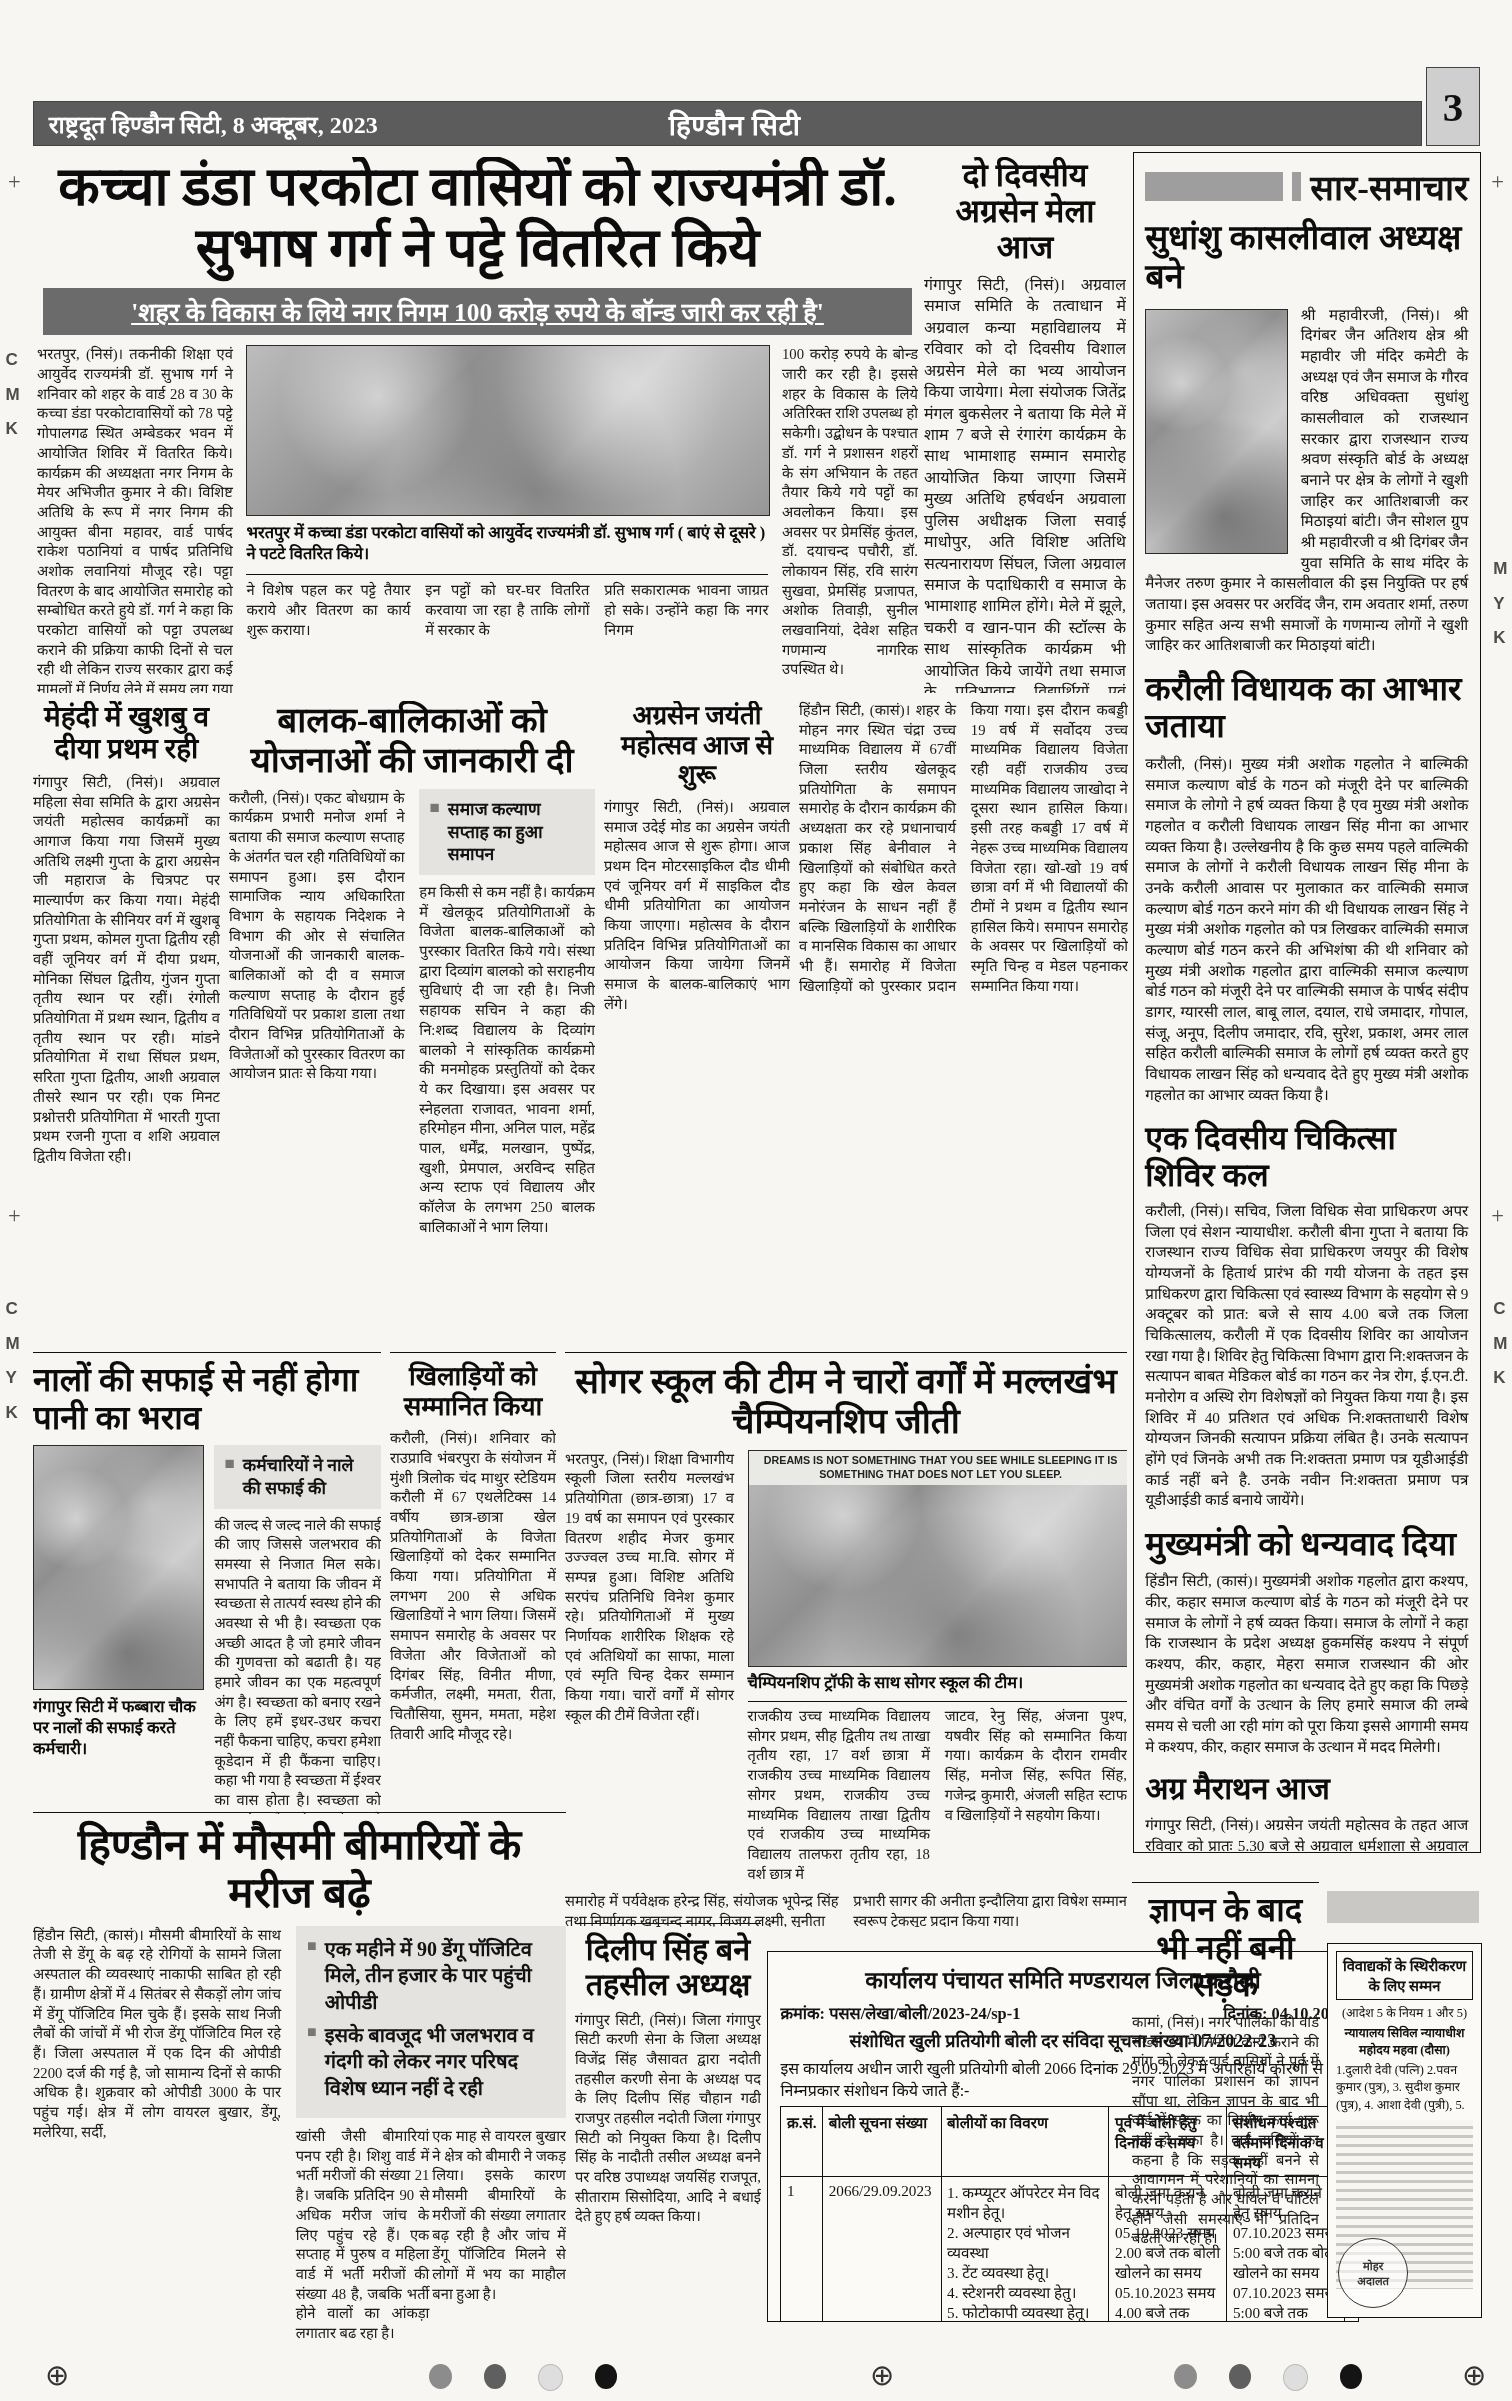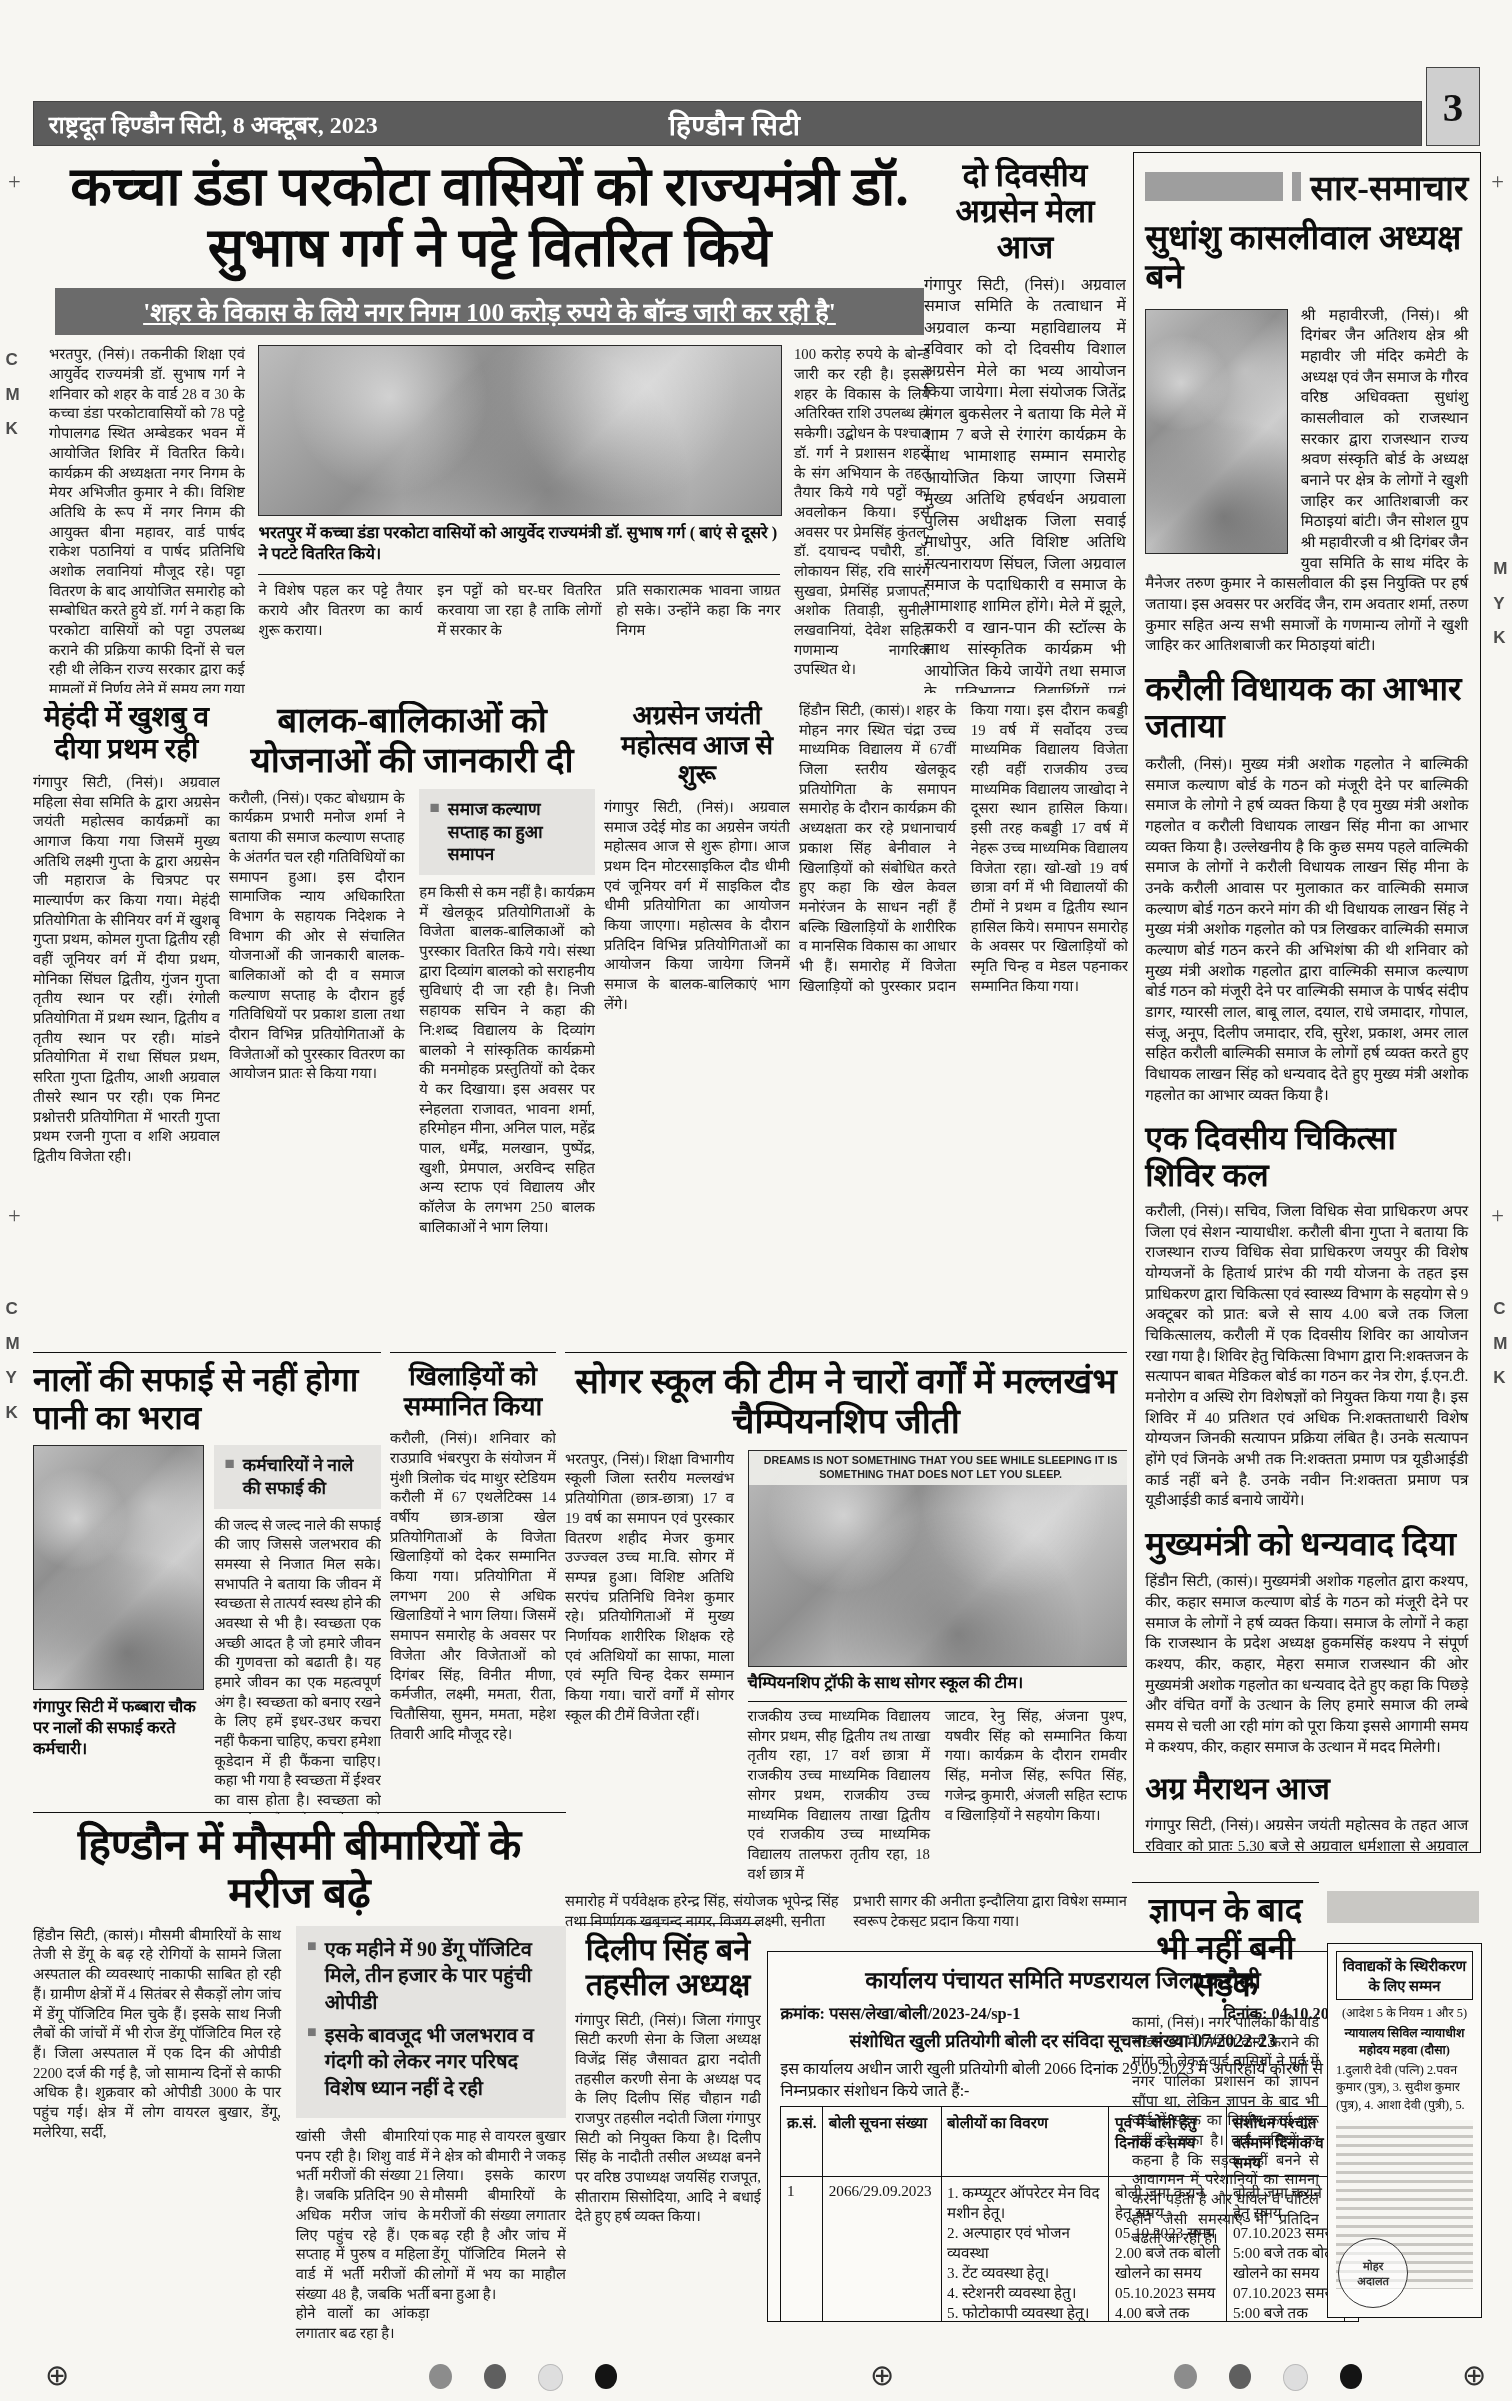--- a/index.html
+++ b/index.html
@@ -102,21 +102,21 @@
     <div class="mast-bar">
       <span class="mast-left">राष्ट्रदूत हिण्डौन सिटी, 8 अक्टूबर, 2023</span>
       <span class="mast-center">हिण्डौन सिटी</span>
       <span class="mast-spacer"></span>
     </div>
     <div class="mast-page">3</div>
   </div>
 
   <div class="content">
 
-    <div class="blk" style="left:16px;top:4.5px;width:881px;height:536px;">
+    <div class="blk" style="left:4px;top:4.5px;width:881px;height:536px;">
       <h1 class="hl" style="font-size:54px;">कच्चा डंडा परकोटा वासियों को राज्यमंत्री डॉ. सुभाष गर्ग ने पट्टे वितरित किये</h1>
       <div class="lead-sub">'शहर के विकास के लिये नगर निगम 100 करोड़ रुपये के बॉन्ड जारी कर रही है'</div>
       <div class="lead-row">
         <div class="lead-col1 body-txt">भरतपुर, (निसं)। तकनीकी शिक्षा एवं आयुर्वेद राज्यमंत्री डॉ. सुभाष गर्ग ने शनिवार को शहर के वार्ड 28 व 30 के कच्चा डंडा परकोटावासियों को 78 पट्टे गोपालगढ स्थित अम्बेडकर भवन में आयोजित शिविर में वितरित किये। कार्यक्रम की अध्यक्षता नगर निगम के मेयर अभिजीत कुमार ने की। विशिष्ट अतिथि के रूप में नगर निगम की आयुक्त बीना महावर, वार्ड पार्षद राकेश पठानियां व पार्षद प्रतिनिधि अशोक लवानियां मौजूद रहे। पट्टा वितरण के बाद आयोजित समारोह को सम्बोधित करते हुये डॉ. गर्ग ने कहा कि परकोटा वासियों को पट्टा उपलब्ध कराने की प्रक्रिया काफी दिनों से चल रही थी लेकिन राज्य सरकार द्वारा कई मामलों में निर्णय लेने में समय लग गया फिर भी मुख्यमंत्री अशोक गहलोत एवं स्वायत्त शासन मंत्री शान्ति धारीवाल</div>
         <div class="lead-photo-wrap">
           <div class="photo lead-photo"></div>
           <div class="caption lead-cap">भरतपुर में कच्चा डंडा परकोटा वासियों को आयुर्वेद राज्यमंत्री डॉ. सुभाष गर्ग ( बाएं से दूसरे ) ने पटटे वितरित किये।</div>
           <div class="lead-tail">
             <div class="body-txt">ने विशेष पहल कर पट्टे तैयार कराये और वितरण का कार्य शुरू कराया।</div>
             <div class="body-txt">इन पट्टों को घर-घर वितरित करवाया जा रहा है ताकि लोगों में सरकार के</div>

